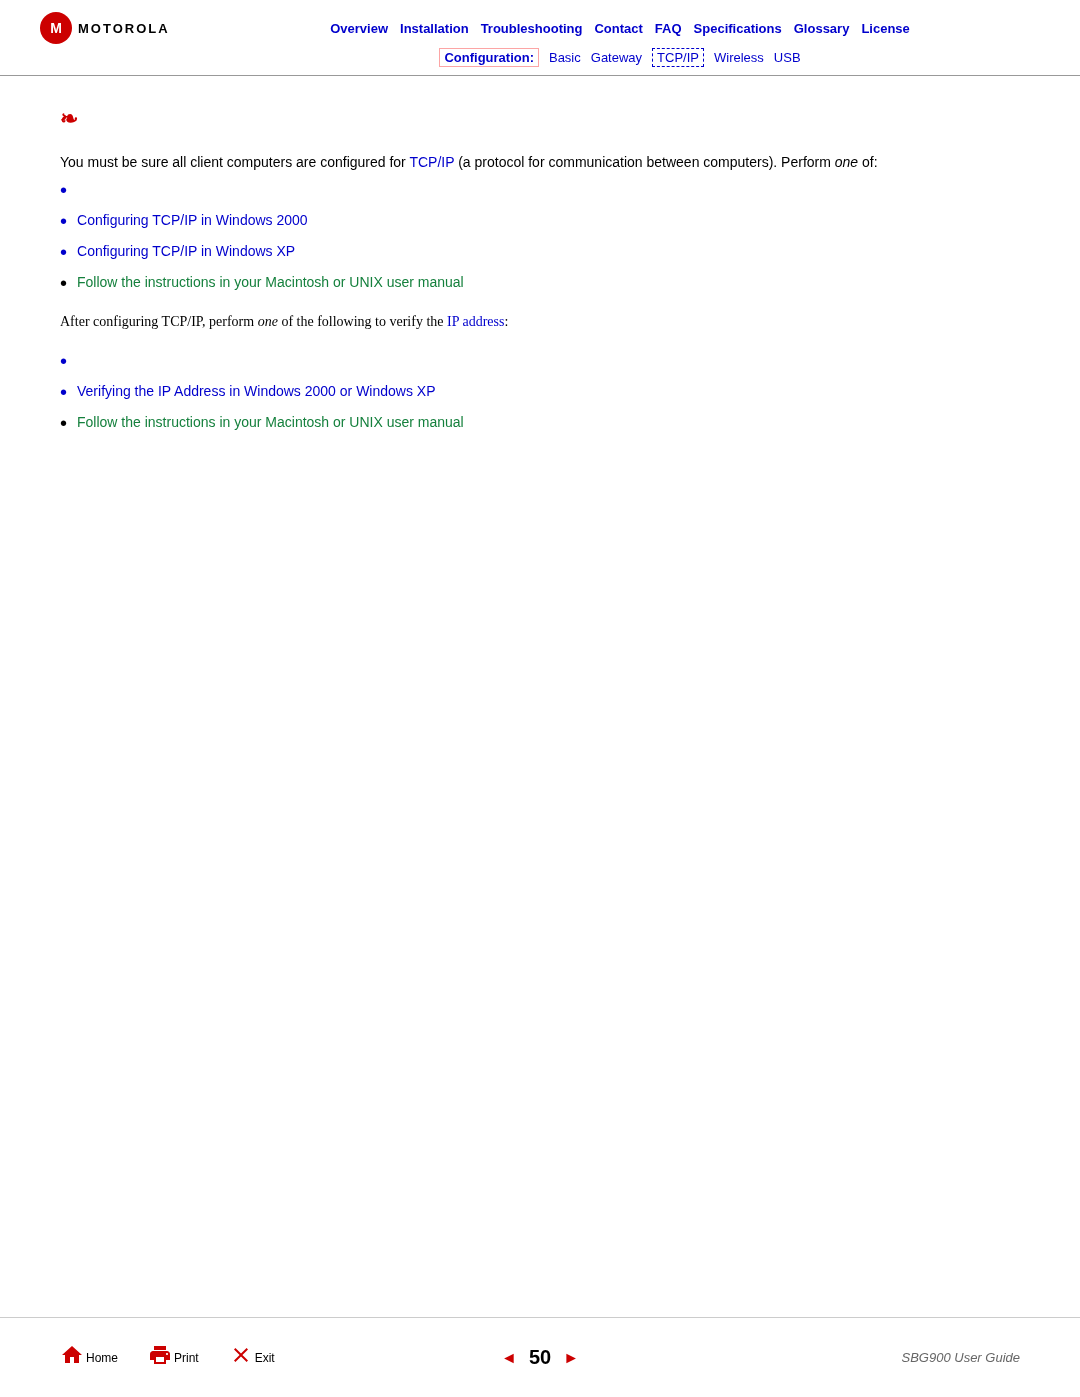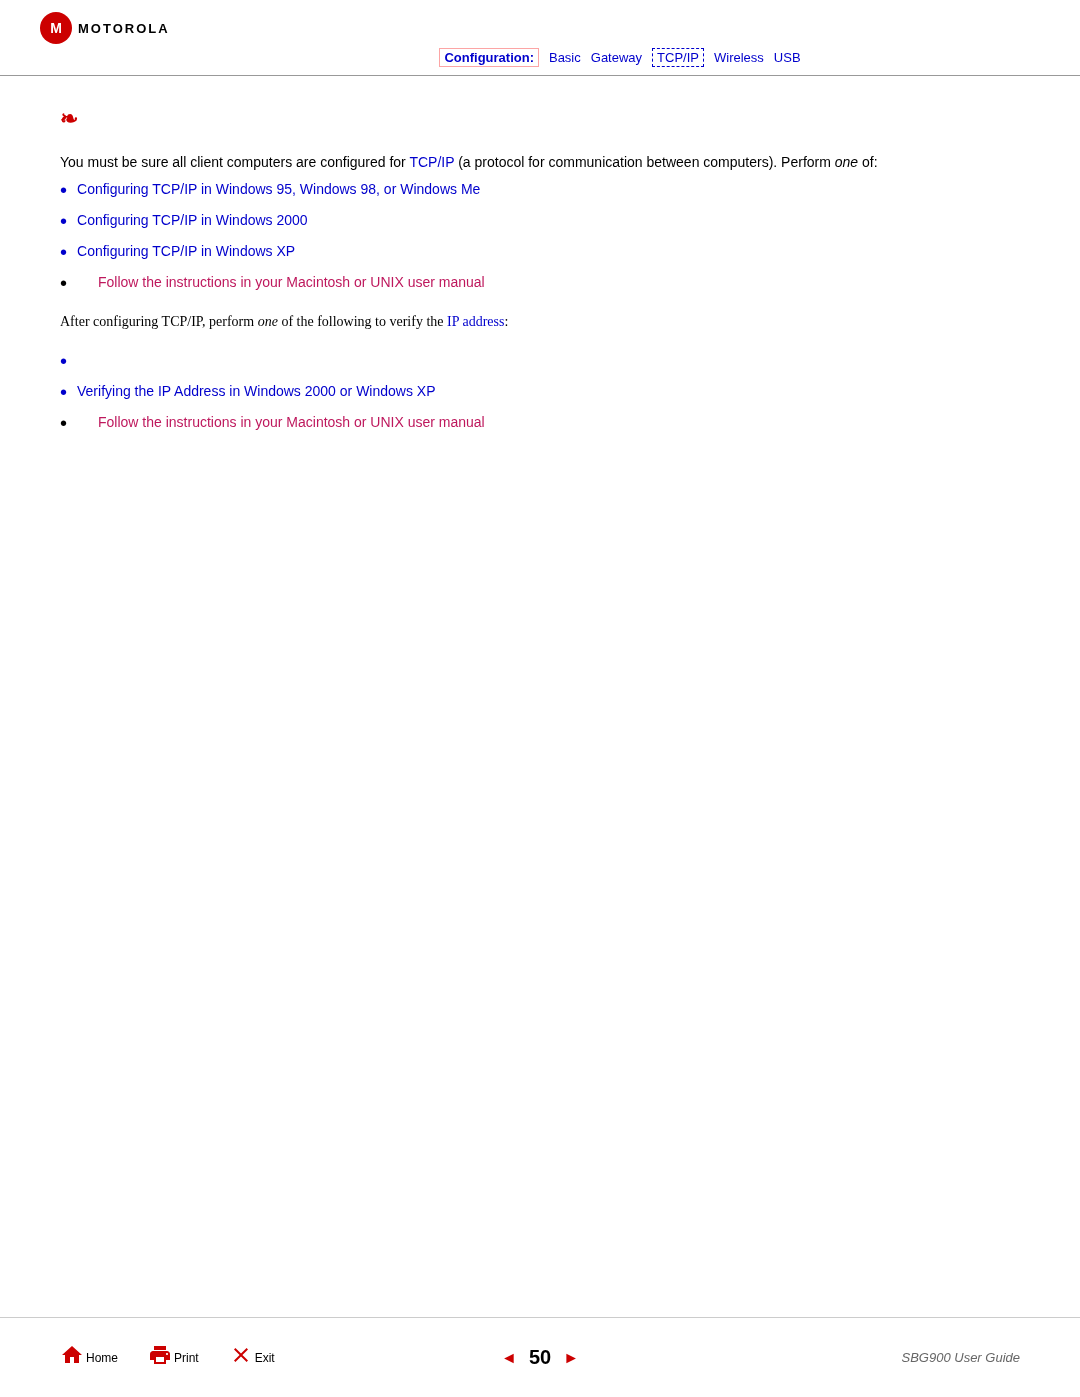--- a/index.html
+++ b/index.html
@@ -156,22 +156,21 @@
       line-height: 1;
       margin-top: 1px;
       flex-shrink: 0;
     }
     .bullet-text-link {
       color: #0000cc;
       text-decoration: none;
       cursor: pointer;
     }
     .bullet-text-plain {
-      color: #be185d;
-      margin-left: 21px;
+      color: #15803d;
     }
 
     .after-text {
       font-size: 14px;
       color: #000;
       margin-bottom: 18px;
       line-height: 1.5;
       font-family: Liberation Serif, serif;
     }
 
@@ -246,20 +245,30 @@
       <div class="motorola-logo">
         <div class="logo-circle">
           <svg width="20" height="20" viewBox="0 0 20 20">
             <circle cx="10" cy="10" r="9" fill="#cc0000"></circle>
             <text x="10" y="15" text-anchor="middle" fill="white" font-size="14" font-weight="bold">M</text>
           </svg>
         </div>
         <span class="motorola-text">MOTOROLA</span>
       </div>
     </div>
+    <div class="nav-links">
+      <a class="nav-link">Overview</a>
+      <a class="nav-link">Installation</a>
+      <a class="nav-link">Troubleshooting</a>
+      <a class="nav-link">Contact</a>
+      <a class="nav-link">FAQ</a>
+      <a class="nav-link">Specifications</a>
+      <a class="nav-link">Glossary</a>
+      <a class="nav-link">License</a>
+    </div>
   </div>
   <div class="sub-nav">
     <span class="sub-nav-current">Configuration:</span>
     <a class="sub-nav-link">Basic</a>
     <a class="sub-nav-link">Gateway</a>
     <span class="sub-nav-active">TCP/IP</span>
     <a class="sub-nav-link">Wireless</a>
     <a class="sub-nav-link">USB</a>
   </div>
 </div>
@@ -270,21 +279,20 @@
     <span class="title-icon">❧</span>
   </h1>
 
   <p class="intro-text">
     <span>You must be sure all client computers are configured for </span><a class="inline-link">TCP/IP</a><span> (a protocol for communication between computers). Perform </span><em>one</em><span> of:</span>
   </p>
 
   <ul class="bullet-list">
     <li>
       <span class="bullet-dot">•</span>
-      <a class="bullet-text-link">Configuring TCP/IP in Windows 95, Windows 98, or Windows Me</a>
     </li>
     <li>
       <span class="bullet-dot">•</span>
       <a class="bullet-text-link">Configuring TCP/IP in Windows 2000</a>
     </li>
     <li>
       <span class="bullet-dot">•</span>
       <a class="bullet-text-link">Configuring TCP/IP in Windows XP</a>
     </li>
     <li>

